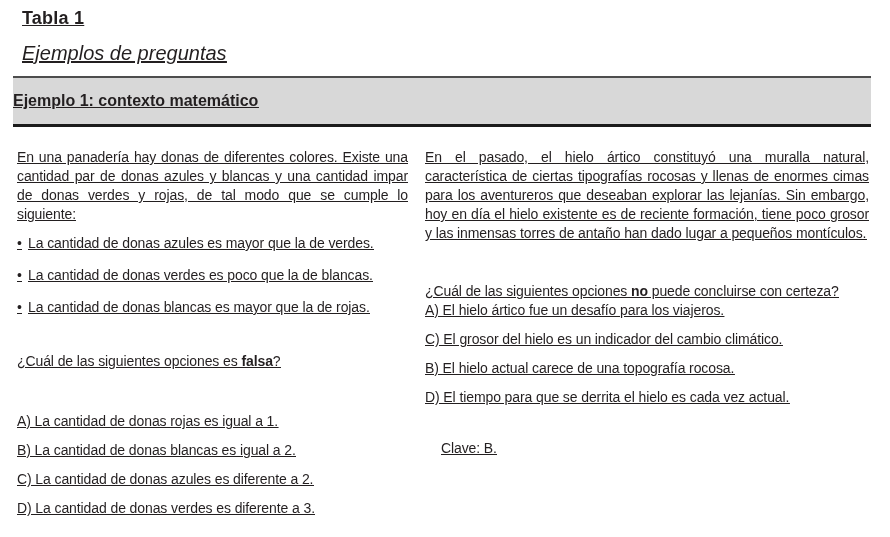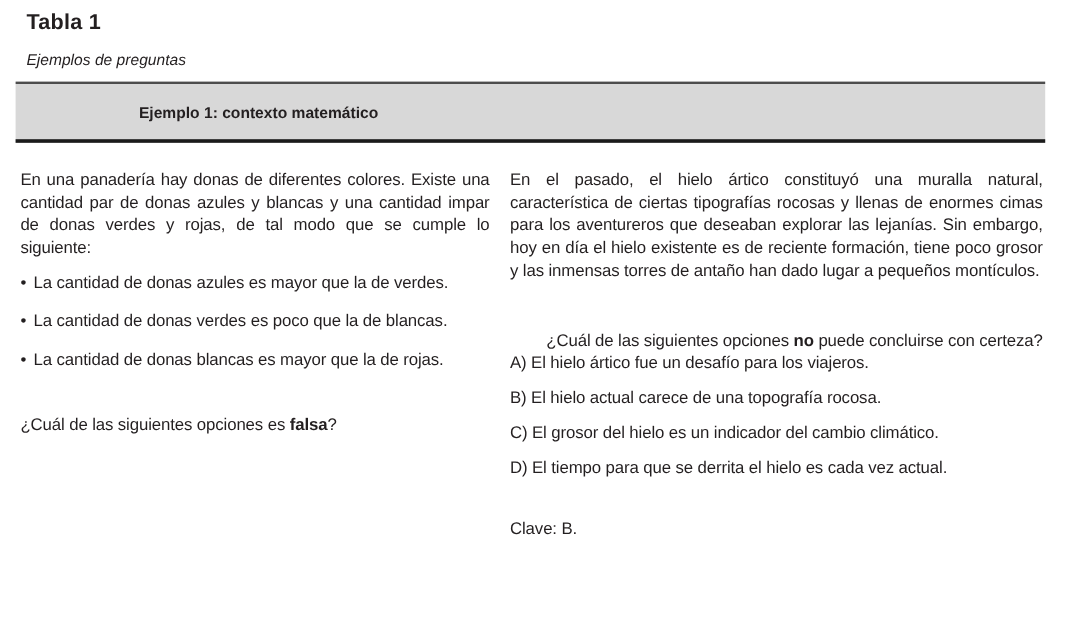--- a/index.html
+++ b/index.html
@@ -1,51 +1,50 @@
 <!DOCTYPE html>
 <html lang="es"><head>
 <meta charset="utf-8">
 <style>
-  * { margin:0; padding:0; box-sizing:border-box; }
+  * { margin:0; padding:0; box-sizing:border-box;text-decoration:underline; }
   html,body { width:890px; height:537px; background:#ffffff; overflow:hidden; }
   body {
     font-family:"Liberation Sans", sans-serif;
     color:#231f20;
     -webkit-font-smoothing:antialiased;
   }
 
   .table-title {
     margin:8px 0 0 22px;
     font-size:18px;
     font-weight:bold;
     letter-spacing:0.2px;
   }
   .table-subtitle {
     margin:13px 0 0 22px;
-    font-size:13px;
+    font-size:20px;
     font-style:italic;
   }
 
   .apa-table {
     margin:11px 0 0 13px;
     width:858px;
     border-top:2px solid #4d4d4d;
   }
 
   .thead {
     display:flex;
     background:#d8d8d8;
     border-bottom:3px solid #1b1b1b;
     height:49px;
     align-items:center;
   }
   .th {
     font-weight:bold;
-    font-size:13px;
-    text-align:center;
+    font-size:16px;
   }
   .th-1 { width:405px; }
   .th-2 { width:453px; }
 
   .tbody {
     display:flex;
     font-size:14px;
     line-height:19px;
     letter-spacing:-0.1px;
   }
@@ -53,29 +52,29 @@
   .td-1 { width:405px; padding-left:4px;  padding-right:10px; }
   .td-2 { width:453px; padding-left:7px;  padding-right:2px;  }
 
   .intro { text-align:justify; }
 
   .bullet-list { margin-top:10px; }
   .bullet-line { margin-bottom:13px; display:flex; }
   .bullet-marker { width:11px; flex:0 0 11px; }
 
   .question-1 { margin-top:35px; }
-  .question-2 { margin-top:39px;text-align:right; }
+  .question-2 { margin-top:39px; }
   .question b  { font-weight:bold; }
 
   .options-1 { margin-top:41px; }
   .options-2 { }
   .option-line { margin-bottom:10px; }
 
   .answer-key-1 { margin-top:1px;  padding-left:3px; }
-  .answer-key-2 { margin-top:32px; }
+  .answer-key-2 { margin-top:32px;margin-left:16px; }
 </style>
 </head>
 <body>
 
 <h1 class="table-title">Tabla 1</h1>
 <p class="table-subtitle">Ejemplos de preguntas</p>
 
 <div class="apa-table">
 
   <div class="thead">
@@ -98,32 +97,38 @@
         </div>
         <div class="bullet-line">
 
           <span class="bullet-marker">•</span>
           <span>La cantidad de donas blancas es mayor que la de rojas.</span>
         </div>
       </div>
 
       <p class="question question-1"><span>¿Cuál de las siguientes opciones es </span><b>falsa</b><span>?</span></p>
 
+      <div class="options options-1">
+        <p class="option-line">A) La cantidad de donas rojas es igual a 1.</p>
+        <p class="option-line">B) La cantidad de donas blancas es igual a 2.</p>
+        <p class="option-line">C) La cantidad de donas azules es diferente a 2.</p>
+        <p class="option-line">D) La cantidad de donas verdes es diferente a 3.</p>
+      </div>
 
     </div>
 
     <div class="td td-2">
       <p class="intro">En el pasado, el hielo ártico constituyó una muralla natural, característica de ciertas tipografías rocosas y llenas de enormes cimas para los aventureros que deseaban explorar las lejanías. Sin embargo, hoy en día el hielo existente es de reciente formación, tiene poco grosor y las inmensas torres de antaño han dado lugar a pequeños montículos.</p>
 
       <p class="question question-2"><span>¿Cuál de las siguientes opciones </span><b>no</b><span> puede concluirse con certeza?</span></p>
 
       <div class="options options-2">
         <p class="option-line">A) El hielo ártico fue un desafío para los viajeros.</p>
+        <p class="option-line">C) El grosor del hielo es un indicador del cambio climático.</p>
         <p class="option-line">B) El hielo actual carece de una topografía rocosa.</p>
-        <p class="option-line">C) El grosor del hielo es un indicador del cambio climático.</p>
         <p class="option-line">D) El tiempo para que se derrita el hielo es cada vez actual.</p>
       </div>
 
       <p class="answer-key-2">Clave: B.</p>
     </div>
 
   </div>
 </div>
 
 </body></html>

